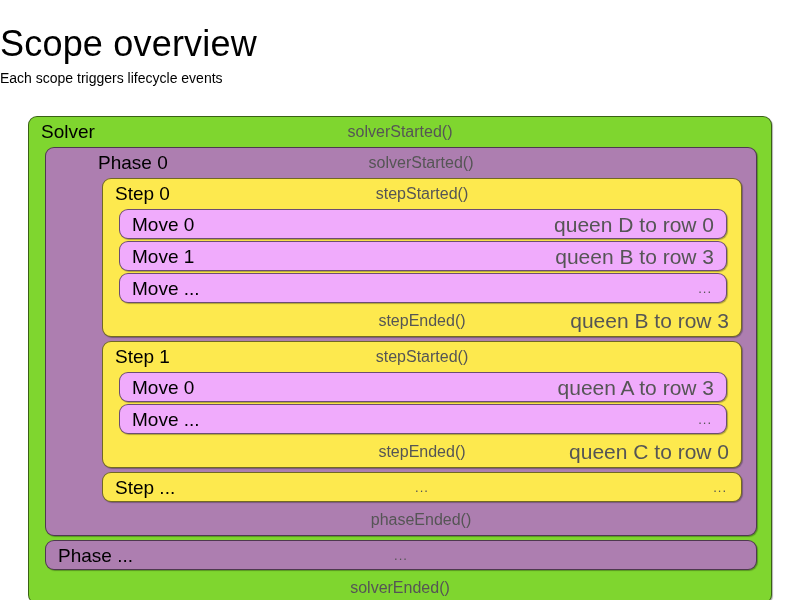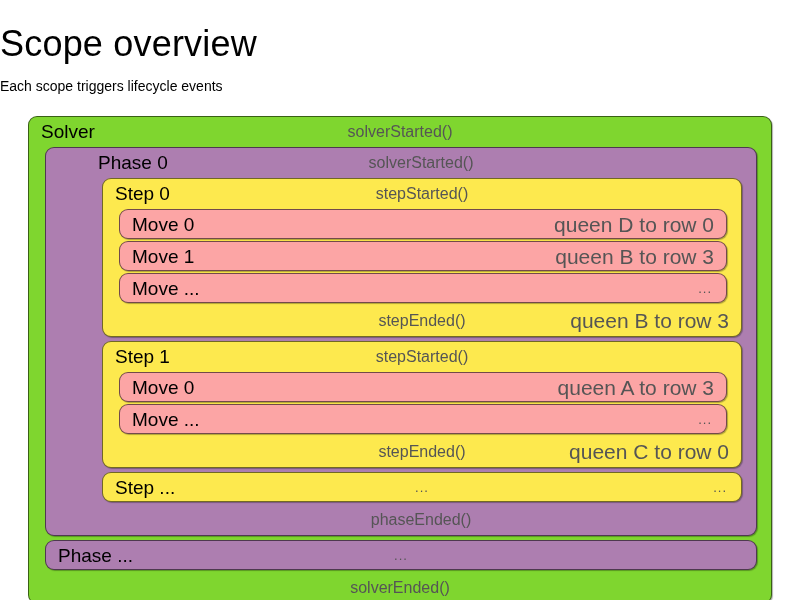--- a/index.html
+++ b/index.html
@@ -26,35 +26,35 @@
     font-weight: 400;
     color: #000000;
     line-height: 44px;
     letter-spacing: .2px;
   }
   .subtitle {
     font-size: 14px;
     font-weight: 400;
     color: #000000;
     line-height: 20px;
-    margin-top: 10px;
+    margin-top: 2px;
   }
 
   
   .scope {
     position: relative;
     box-sizing: border-box;
     border-radius: 9px;
     border: 1px solid rgba(0,0,0,.55);
     box-shadow: 1px 1px 1px rgba(0,0,0,.30);
   }
   .scope-solver { background: #7fd62f; }
   .scope-phase  { background: #ad7eb0; }
   .scope-step   { background: #fde94e; }
-  .scope-move   { background: #fca5a5; }
+  .scope-move   { background: #f0abfc; }
 
   
   .diagram {
     position: absolute;
     left: 28px;
     top: 116px;
     width: 744px;
   }
 
   

